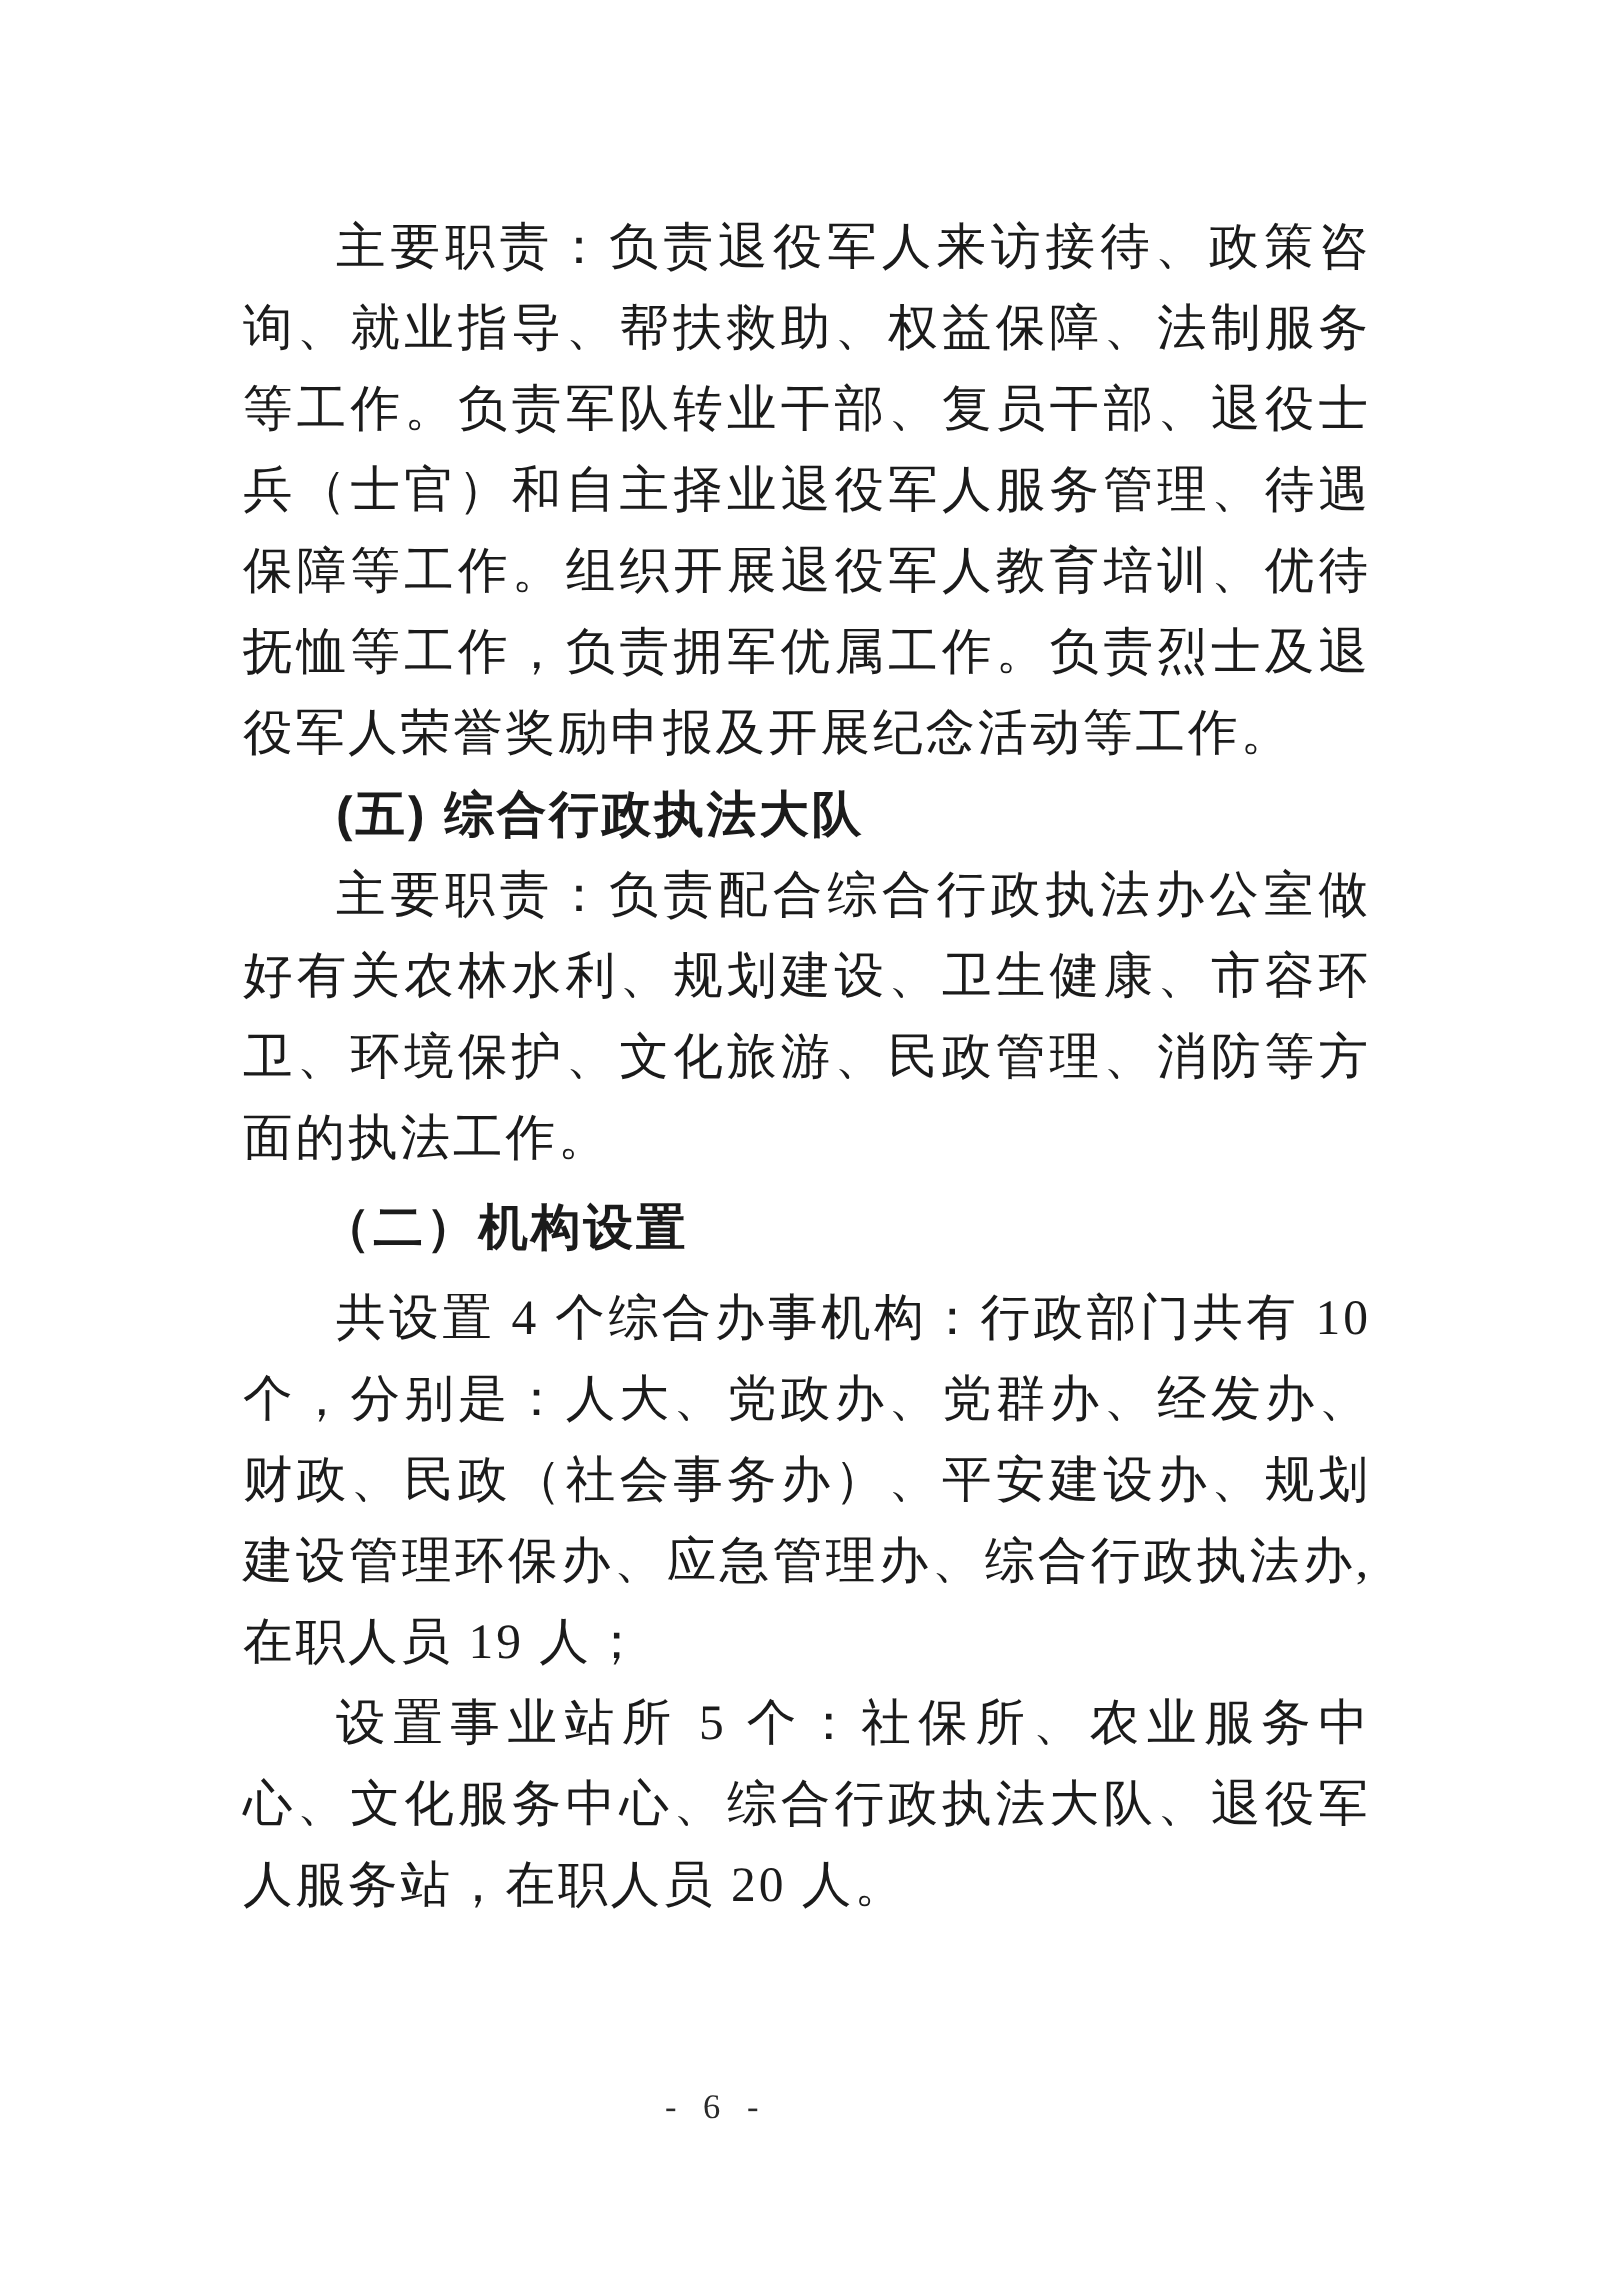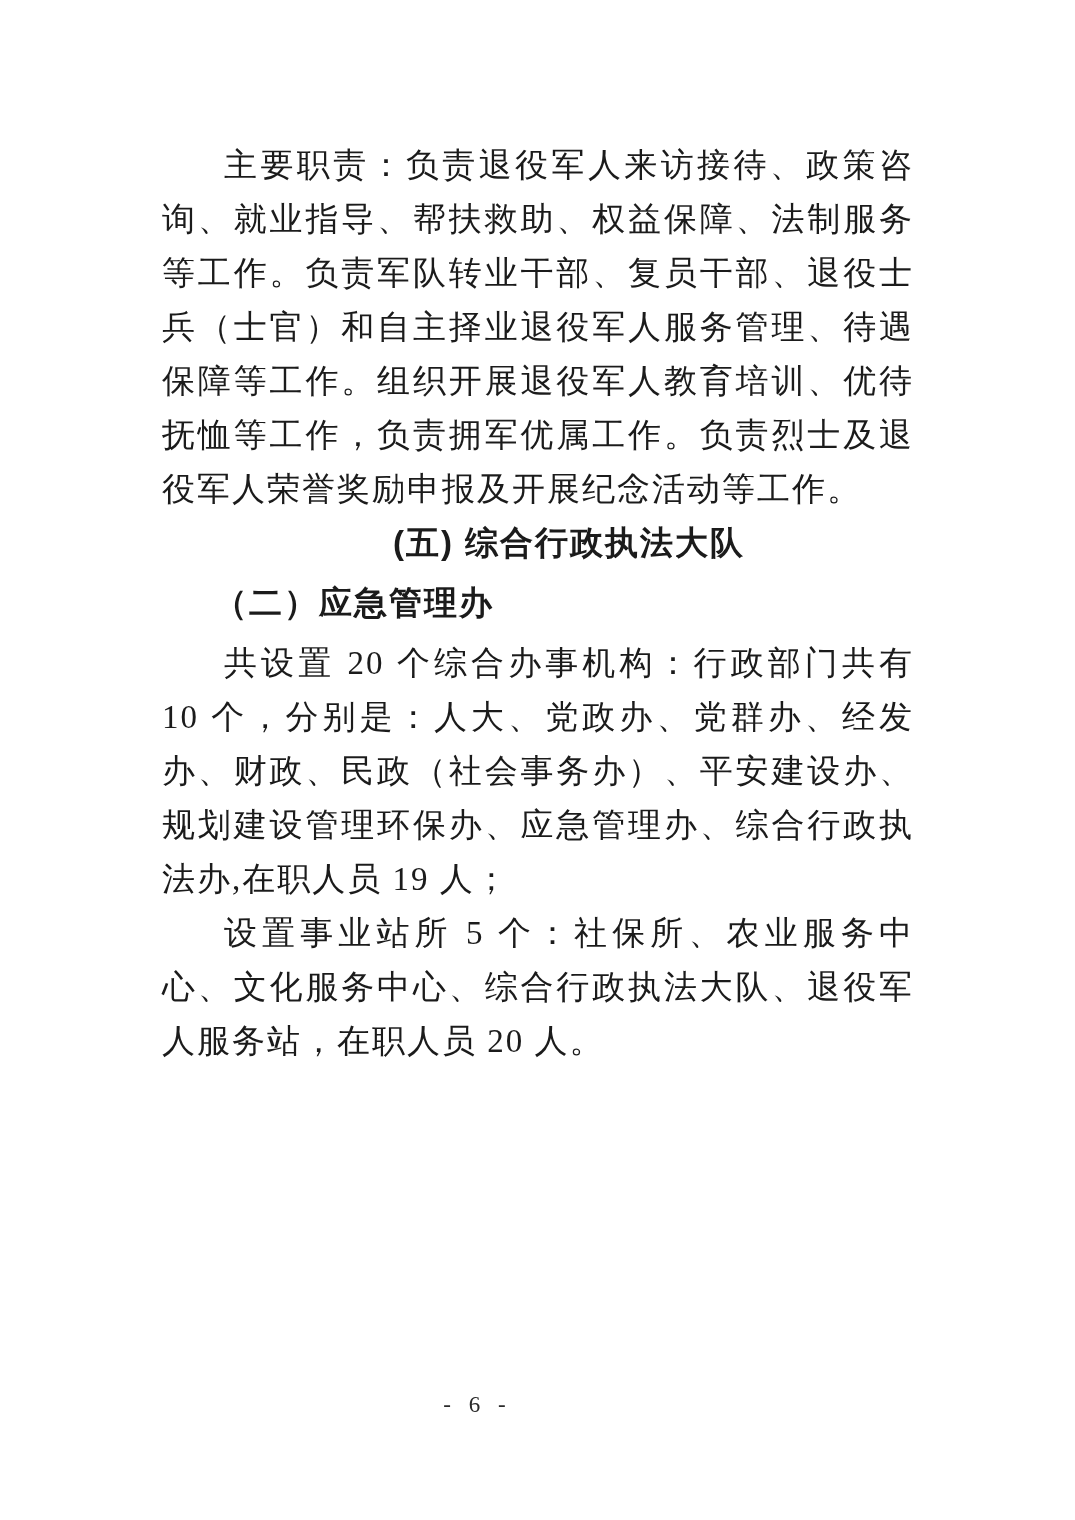--- a/index.html
+++ b/index.html
@@ -30,21 +30,20 @@
   }
   .p-body {
     font-family: "Liberation Serif", "DejaVu Serif", serif;
     text-align: justify;
     text-indent: 62px;
   }
   .h-hei {
     font-family: "Liberation Sans", "DejaVu Sans", sans-serif;
     font-weight: 600;
     text-indent: 62px;
-    text-align: center;
   }
   .h-hei-strong {
     font-family: "Liberation Sans", "DejaVu Sans", sans-serif;
     font-weight: 700;
     text-indent: 62px;
   }
   .h-kai {
     font-family: "Liberation Serif", "DejaVu Serif", serif;
     font-weight: 700;
     text-indent: 52px;
@@ -65,19 +64,20 @@
     font-family: "Liberation Serif", "DejaVu Serif", serif;
   }
 </style>
 </head>
 <body>
 
 <div class="page">
   <div class="doc">
     <p class="p-body">主要职责：负责退役军人来访接待、政策咨询、就业指导、帮扶救助、权益保障、法制服务等工作。负责军队转业干部、复员干部、退役士兵（士官）和自主择业退役军人服务管理、待遇保障等工作。组织开展退役军人教育培训、优待抚恤等工作，负责拥军优属工作。负责烈士及退役军人荣誉奖励申报及开展纪念活动等工作。</p>
     <p class="h-hei">(五) 综合行政执法大队</p>
-    <p class="h-kai spaced">（二）应急管理办</p>
-    <p class="p-body">共设置 20 个综合办事机构：行政部门共有 10 个，分别是：人大、党政办、党群办、经发办、财政、民政（社会事务办）、平安建设办、规划建设管理环保办、应急管理办、综合行政执法办,在职人员 19 人；</p>
+    <p class="p-body">主要职责：负责配合综合行政执法办公室做好有关农林水利、规划建设、卫生健康、市容环卫、环境保护、文化旅游、民政管理、消防等方面的执法工作。</p>
+    <p class="h-kai spaced">（二）机构设置</p>
+    <p class="p-body">共设置 4 个综合办事机构：行政部门共有 10 个，分别是：人大、党政办、党群办、经发办、财政、民政（社会事务办）、平安建设办、规划建设管理环保办、应急管理办、综合行政执法办,在职人员 19 人；</p>
     <p class="p-body">设置事业站所 5 个：社保所、农业服务中心、文化服务中心、综合行政执法大队、退役军人服务站，在职人员 20 人。</p>
   </div>
 
   <div class="footer">- 6 -</div>
 </div>
 
 </body></html>

